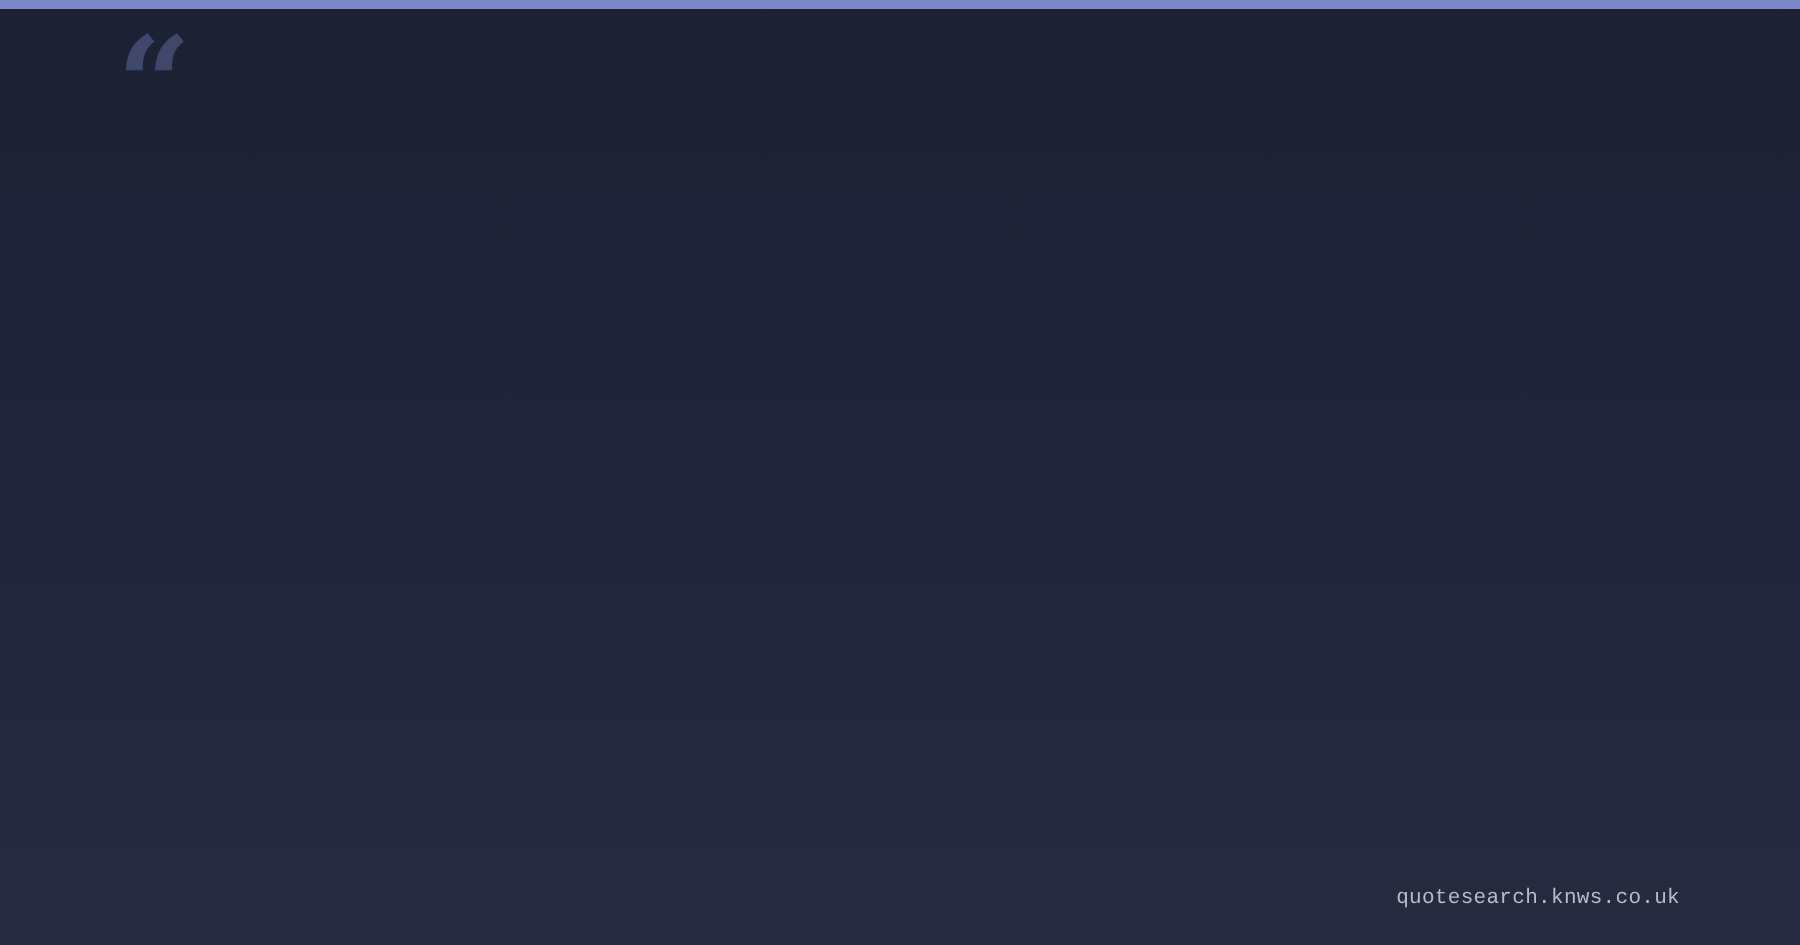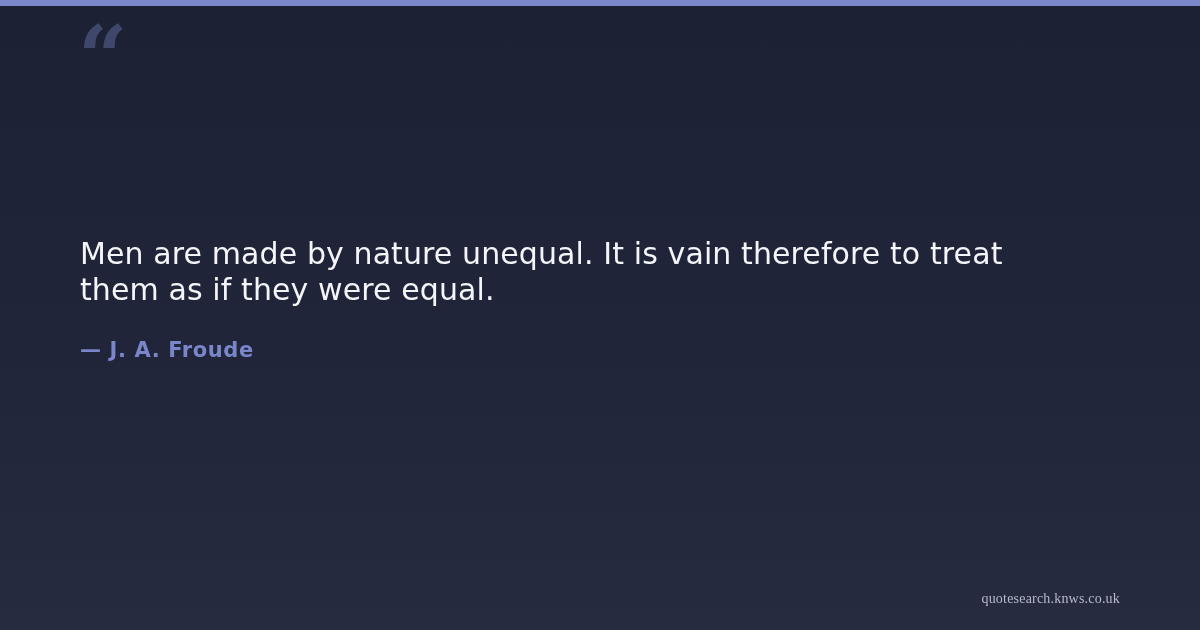--- a/index.html
+++ b/index.html
@@ -72,36 +72,32 @@
     font-weight: 700;
     color: #7b86ca;
     letter-spacing: 0.6px;
     white-space: nowrap;
   }
 
   #site-footer {
     position: absolute;
     right: 80px;
     bottom: 23px;
-    font-family: Liberation Serif, serif;
+    font-family: Liberation Mono, monospace;
     font-size: 14px;
     font-weight: 400;
     color: #b6bacb;
     letter-spacing: 0.2px;
   }
 </style>
 </head>
 <body>
 
 <div id="quote-card">
 
   <div id="accent-bar"></div>
 
   <div id="quote-mark">“</div>
 
-  <div id="quote-body">
-    <p id="quote-text">Men are made by nature unequal. It is vain therefore to treat them as if they were equal.</p>
-    <p id="quote-attribution">— J. A. Froude</p>
-  </div>
 
   <div id="site-footer">quotesearch.knws.co.uk</div>
 
 </div>
 
 </body></html>

